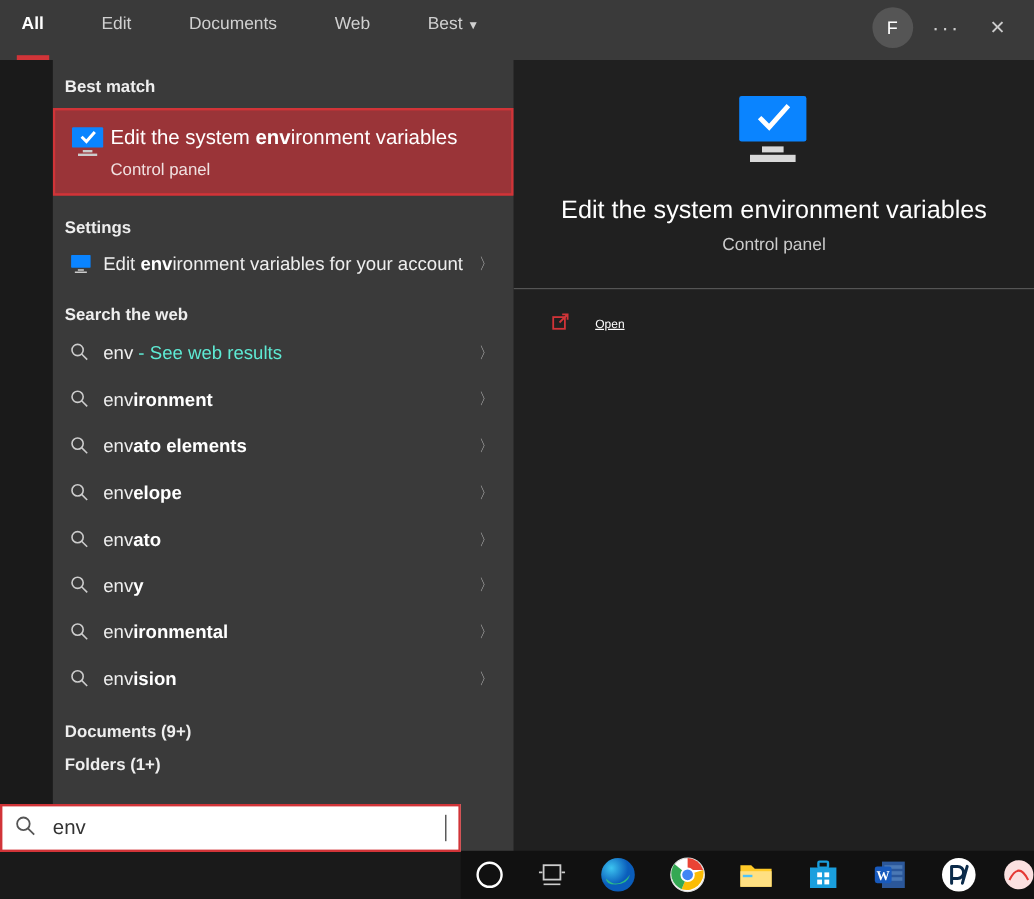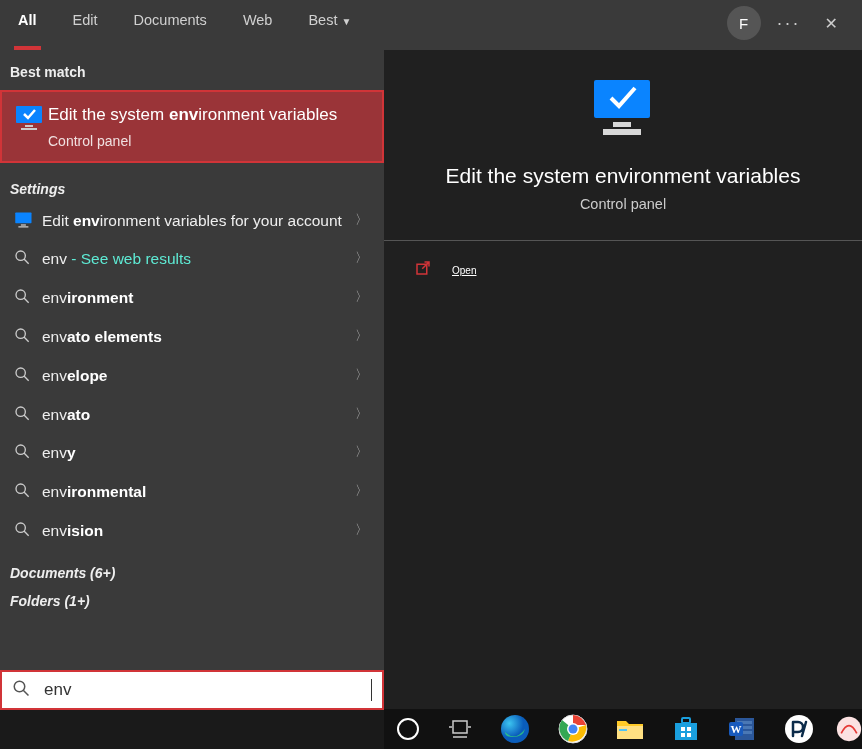--- a/index.html
+++ b/index.html
@@ -16,21 +16,21 @@
   
   .tabs-bar {
     height: 50px;
     display: flex;
     align-items: flex-start;
     padding: 0 10px 0 0;
     background: #3a3a3a;
   }
   .tabs {
     display: flex;
-    gap: 0;
+    gap: 12px;
     flex: 1;
     height: 100%;
   }
   .tab {
     padding: 12px 18px 0 18px;
     font-size: 14.5px;
     color: #d0d0d0;
     cursor: pointer;
     height: 100%;
     position: relative;
@@ -56,40 +56,41 @@
     background: #555; display:flex; align-items:center; justify-content:center;
     font-size: 15px; color: #fff;
   }
   .dots { font-size: 18px; color: #ccc; letter-spacing: 2px; cursor:pointer;}
   .close { font-size: 16px; color: #ccc; cursor:pointer; padding: 0 8px;}
 
   
   .main {
     display: flex;
     height: 660px;
+    margin-left: 44px;
   }
   .left-pane {
     width: 384px;
     background: #3a3a3a;
     overflow: hidden;
     position: relative;
   }
   .right-pane {
     flex: 1;
     background: #202020;
   }
 
   
   .section-header {
     font-size: 14px;
     font-weight: 600;
     padding: 14px 10px 6px 10px;
     color: #eee;
   }
-  .section-header.sub { font-weight: 600; font-style: italic; }
+  .section-header.sub { font-weight: 600; }
 
   .best-match {
     margin: 4px 0 4px 0;
     border: 2px solid #d13438;
     background: #9a3438;
     display: flex;
     align-items: flex-start;
     padding: 12px 10px 12px 10px;
   }
   .best-match .icon-wrap {
@@ -254,20 +255,21 @@
           <rect x="11" y="21" width="8" height="2" fill="#ccc"></rect>
           <rect x="7" y="24" width="16" height="2" fill="#ccc"></rect>
         </svg>
       </div>
       <div class="li-text">
         <span>Edit </span><b class="hl">env</b><span>ironment variables for your account</span>
       </div>
       <div class="chev">〉</div>
     </div>
 
+    <div class="section-header sub">Search the web</div>
 
     <div class="list-item web-item">
       <div class="li-icon">
         <svg class="magnify-svg" viewBox="0 0 24 24">
             <circle cx="10" cy="10" r="7" stroke="#ccc" stroke-width="2" fill="none"></circle>
             <line x1="15" y1="15" x2="22" y2="22" stroke="#ccc" stroke-width="2"></line>
           </svg>
       </div>
       <div class="li-text"><span>env</span><span class="dim"> - See web results</span></div>
       <div class="chev">〉</div>
@@ -343,21 +345,21 @@
       <div class="li-icon">
           <svg class="magnify-svg" viewBox="0 0 24 24">
             <circle cx="10" cy="10" r="7" stroke="#ccc" stroke-width="2" fill="none"></circle>
             <line x1="15" y1="15" x2="22" y2="22" stroke="#ccc" stroke-width="2"></line>
           </svg>
         </div>
       <div class="li-text"><span>env</span><b class="hl">ision</b></div>
       <div class="chev">〉</div>
     </div>
 
-    <div class="section-header sub">Documents (6+)</div>
+    <div class="section-header sub">Documents (9+)</div>
     <div class="section-header sub" style="padding-top:6px">Folders (1+)</div>
   </div>
 
   <div class="right-pane">
     <div class="detail">
       <svg class="monitor-svg" width="74" height="66" viewBox="0 0 74 66">
         <rect x="8" y="4" width="56" height="38" rx="2" fill="#0a84ff"></rect>
         <rect x="27" y="46" width="18" height="5" fill="#d8d8d8"></rect>
         <rect x="17" y="53" width="38" height="6" fill="#d8d8d8"></rect>
         <path d="M25 22 l8 8 l16 -18" stroke="#fff" stroke-width="4" fill="none"></path>

